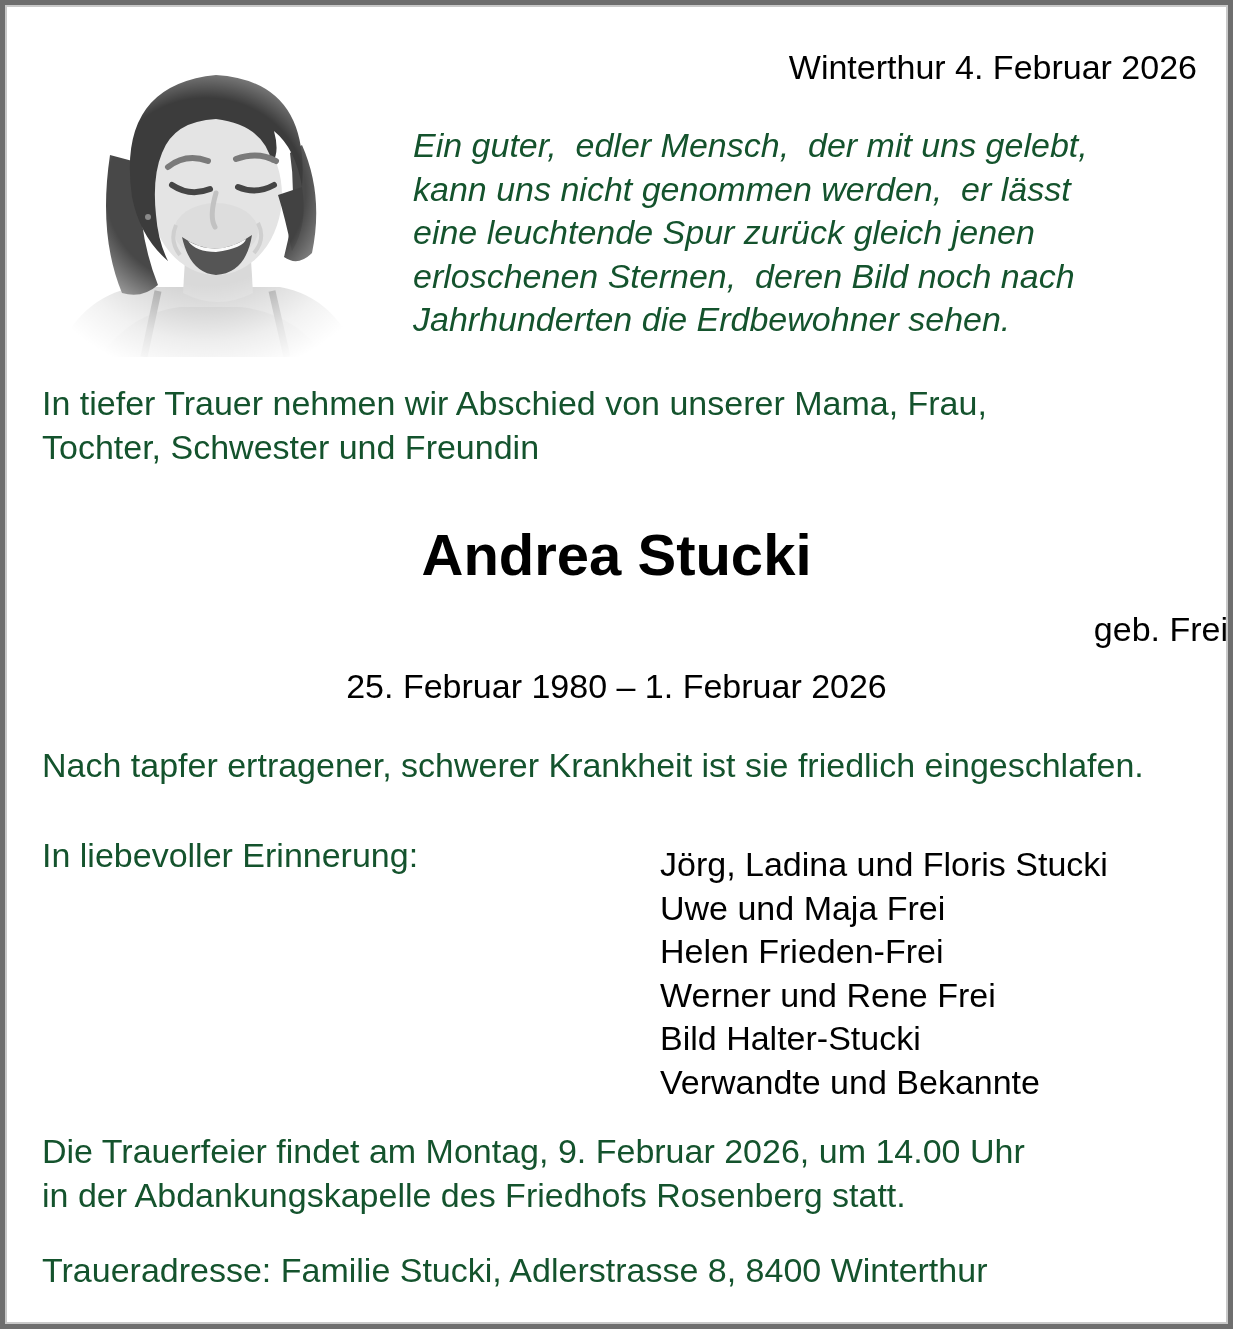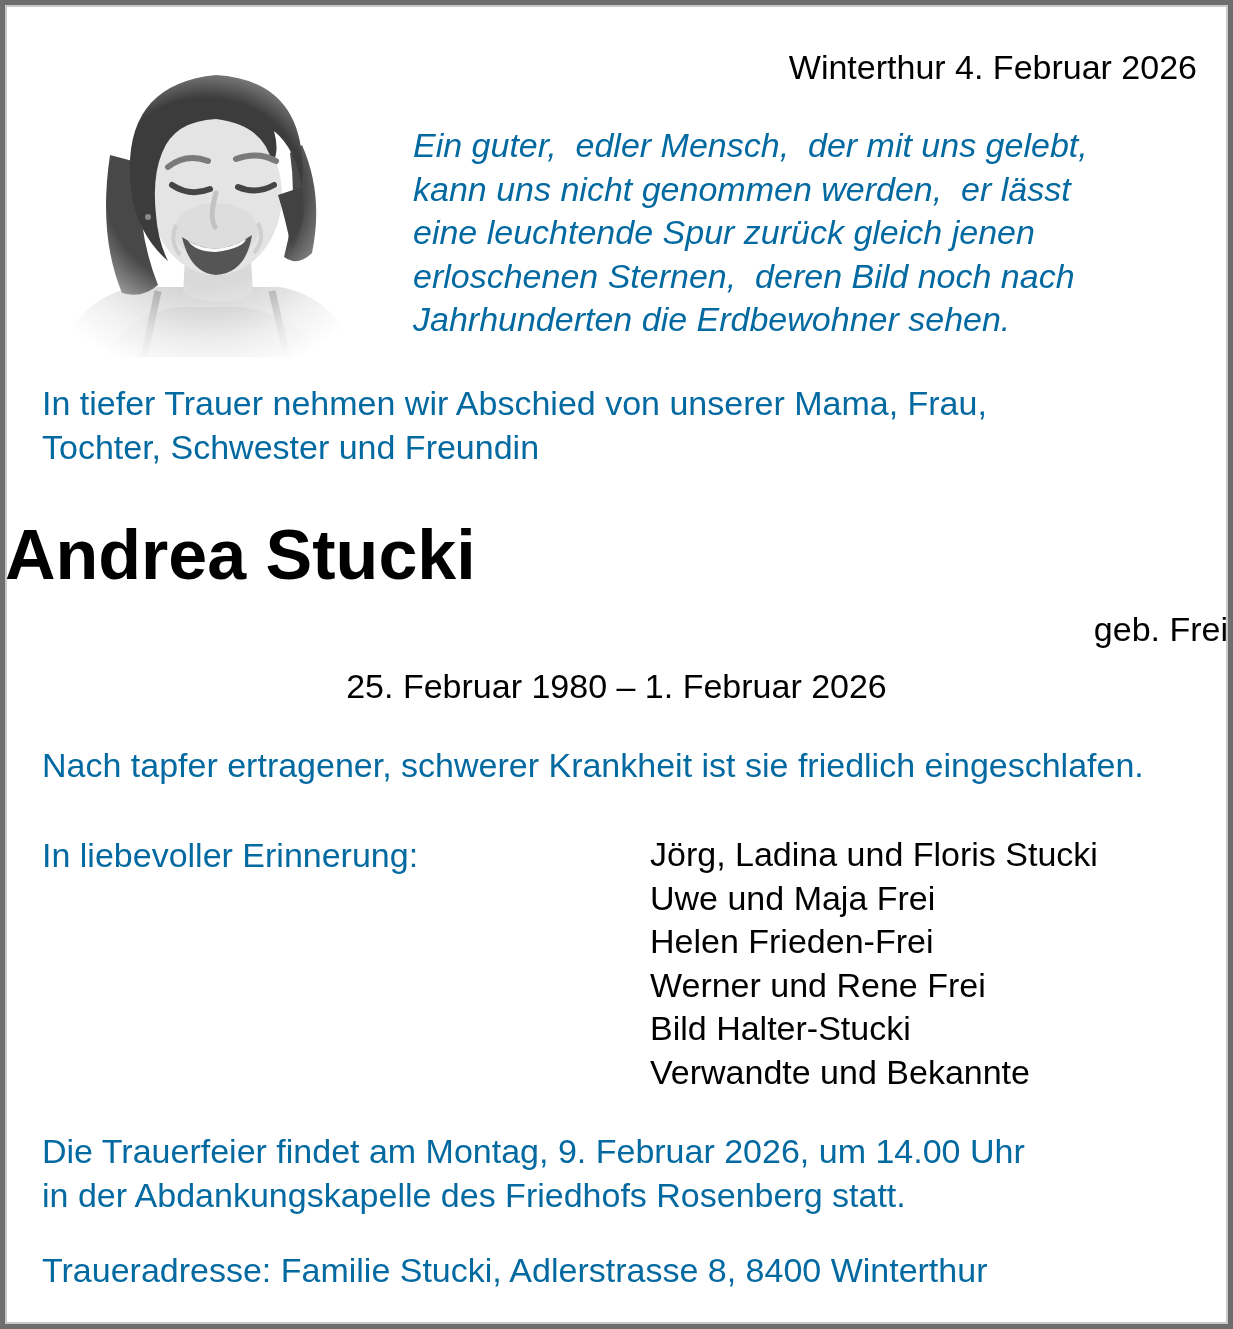--- a/index.html
+++ b/index.html
@@ -17,21 +17,21 @@
     box-shadow: inset 0 0 0 2px #c9c9c9;
     overflow: hidden;
     font-family: "Liberation Sans", "DejaVu Sans", sans-serif;
     color: #000000;
   }
   .abs { position: absolute; }
   .body-text {
     font-size: 34px;
     line-height: 44px;
     white-space: pre-wrap;
-    color: #0369a1;
+    color: #14532d;
   }
   .dateline {
     top: 40px;
     right: 31px;
     font-size: 34px;
     line-height: 44px;
     text-align: left;
   }
   .photo {
     top: 40px;
@@ -49,21 +49,22 @@
   .intro {
     top: 376px;
     left: 37px;
     width: 1100px;
   }
   .name {
     top: 515px;
     left: 0;
     right: 0;
     margin: 0;
-    font-size: 70px;
+    text-align: center;
+    font-size: 58px;
     line-height: 70px;
     font-weight: bold;
     letter-spacing: 0;
   }
   .maiden {
     top: 602px;
     left: 0;
     right: 0;
     text-align: right;
     font-size: 34px;
@@ -82,21 +83,21 @@
     left: 37px;
     width: 1160px;
   }
   .memorial-label {
     top: 828px;
     left: 37px;
   }
   .mourners {
     top: 828px;
     left: 645px;
-    margin: 0;
+    margin: 10px;
     padding: 0;
     list-style: none;
     font-size: 34px;
     line-height: 43.5px;
   }
   .funeral {
     top: 1124px;
     left: 37px;
     width: 1160px;
   }

